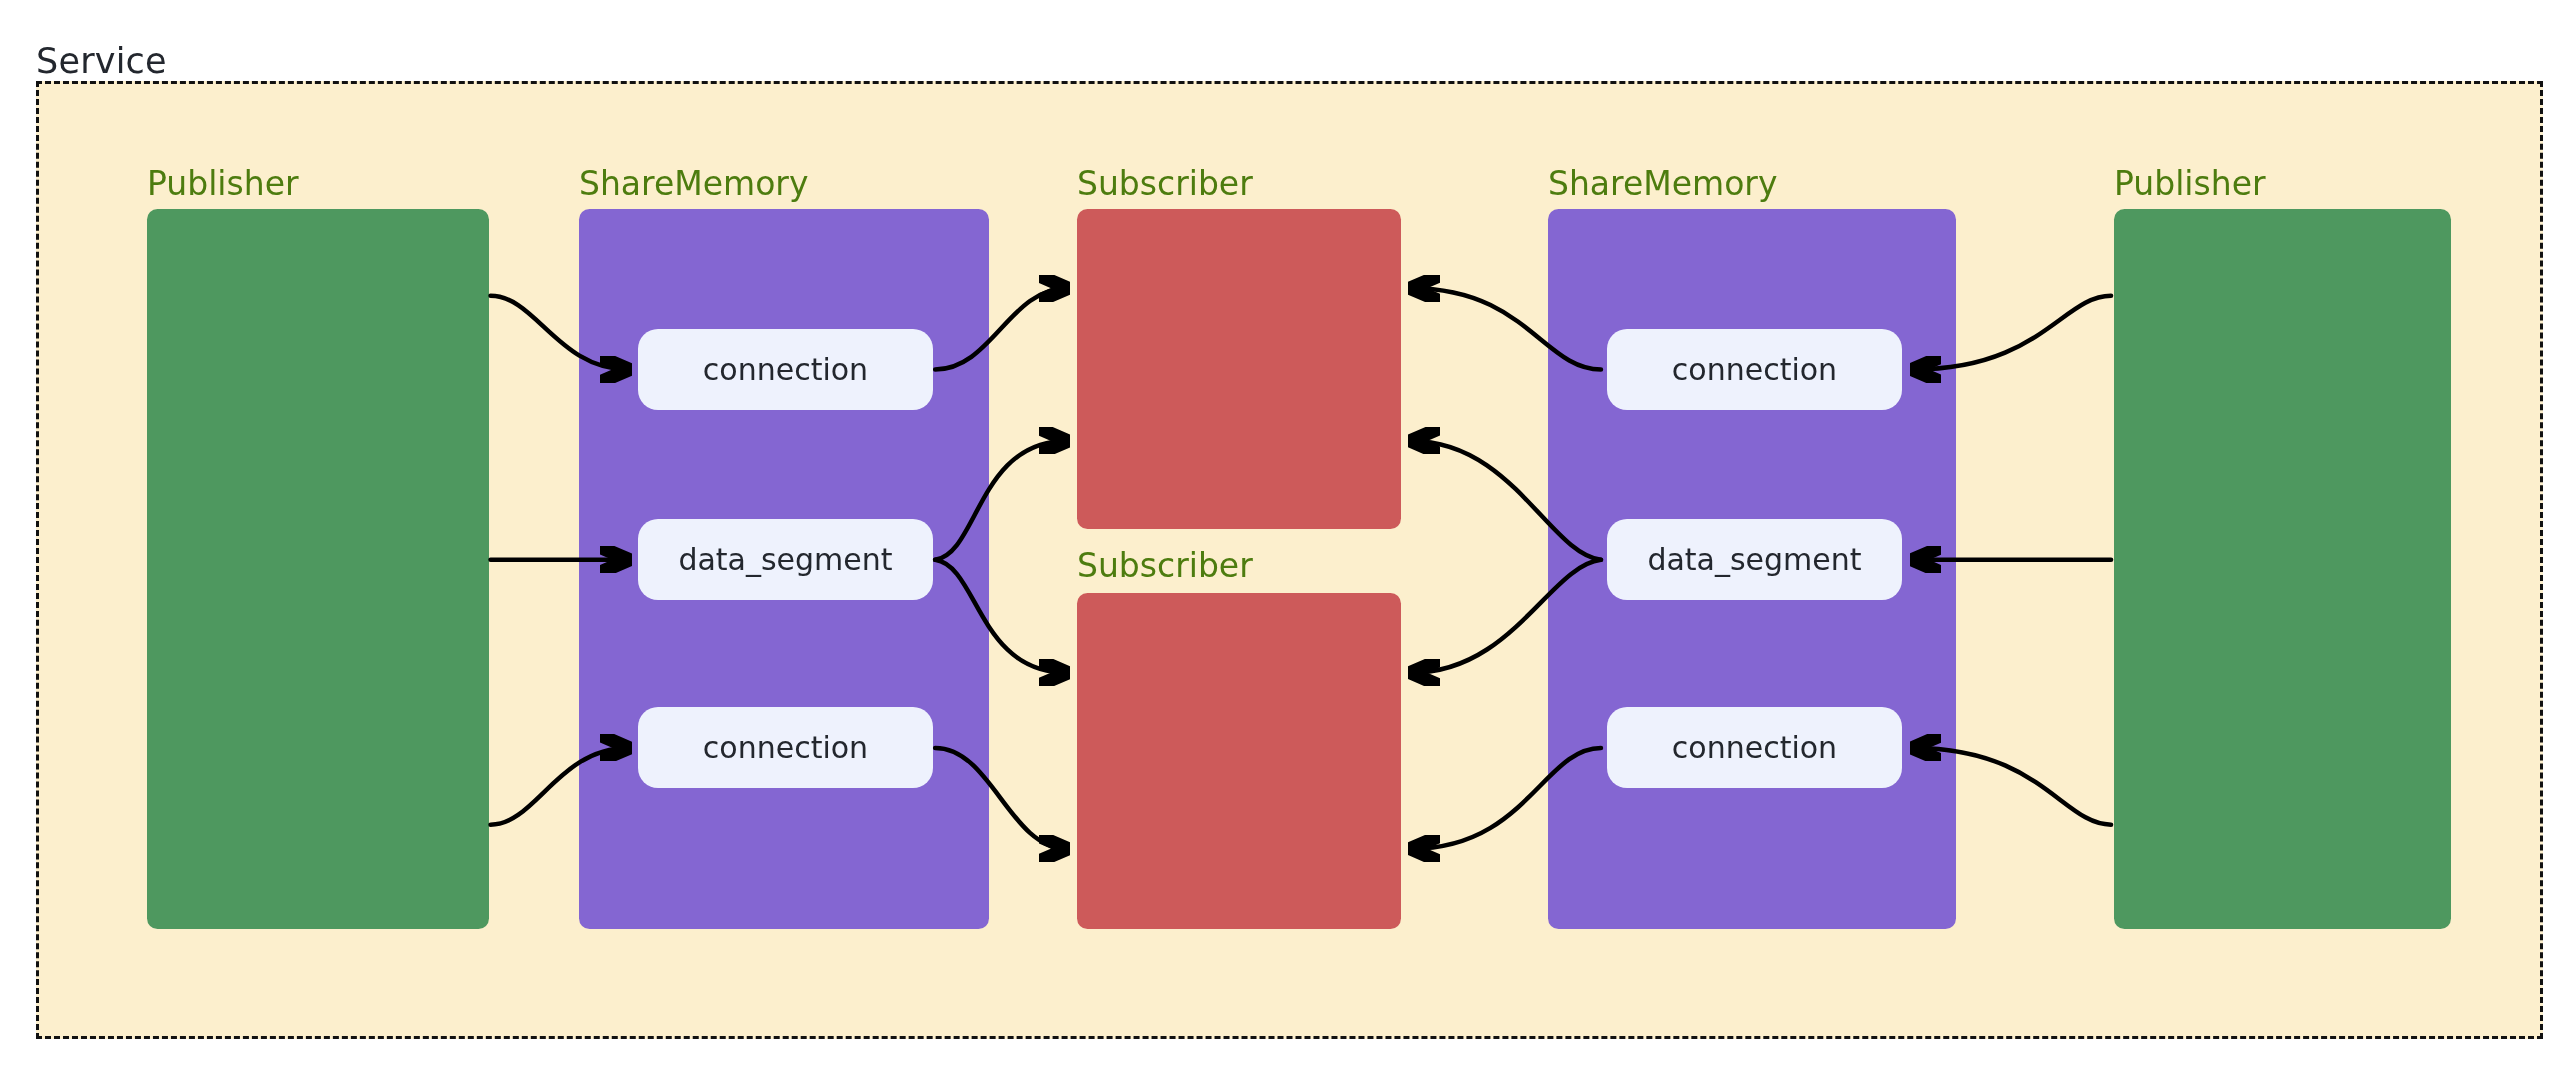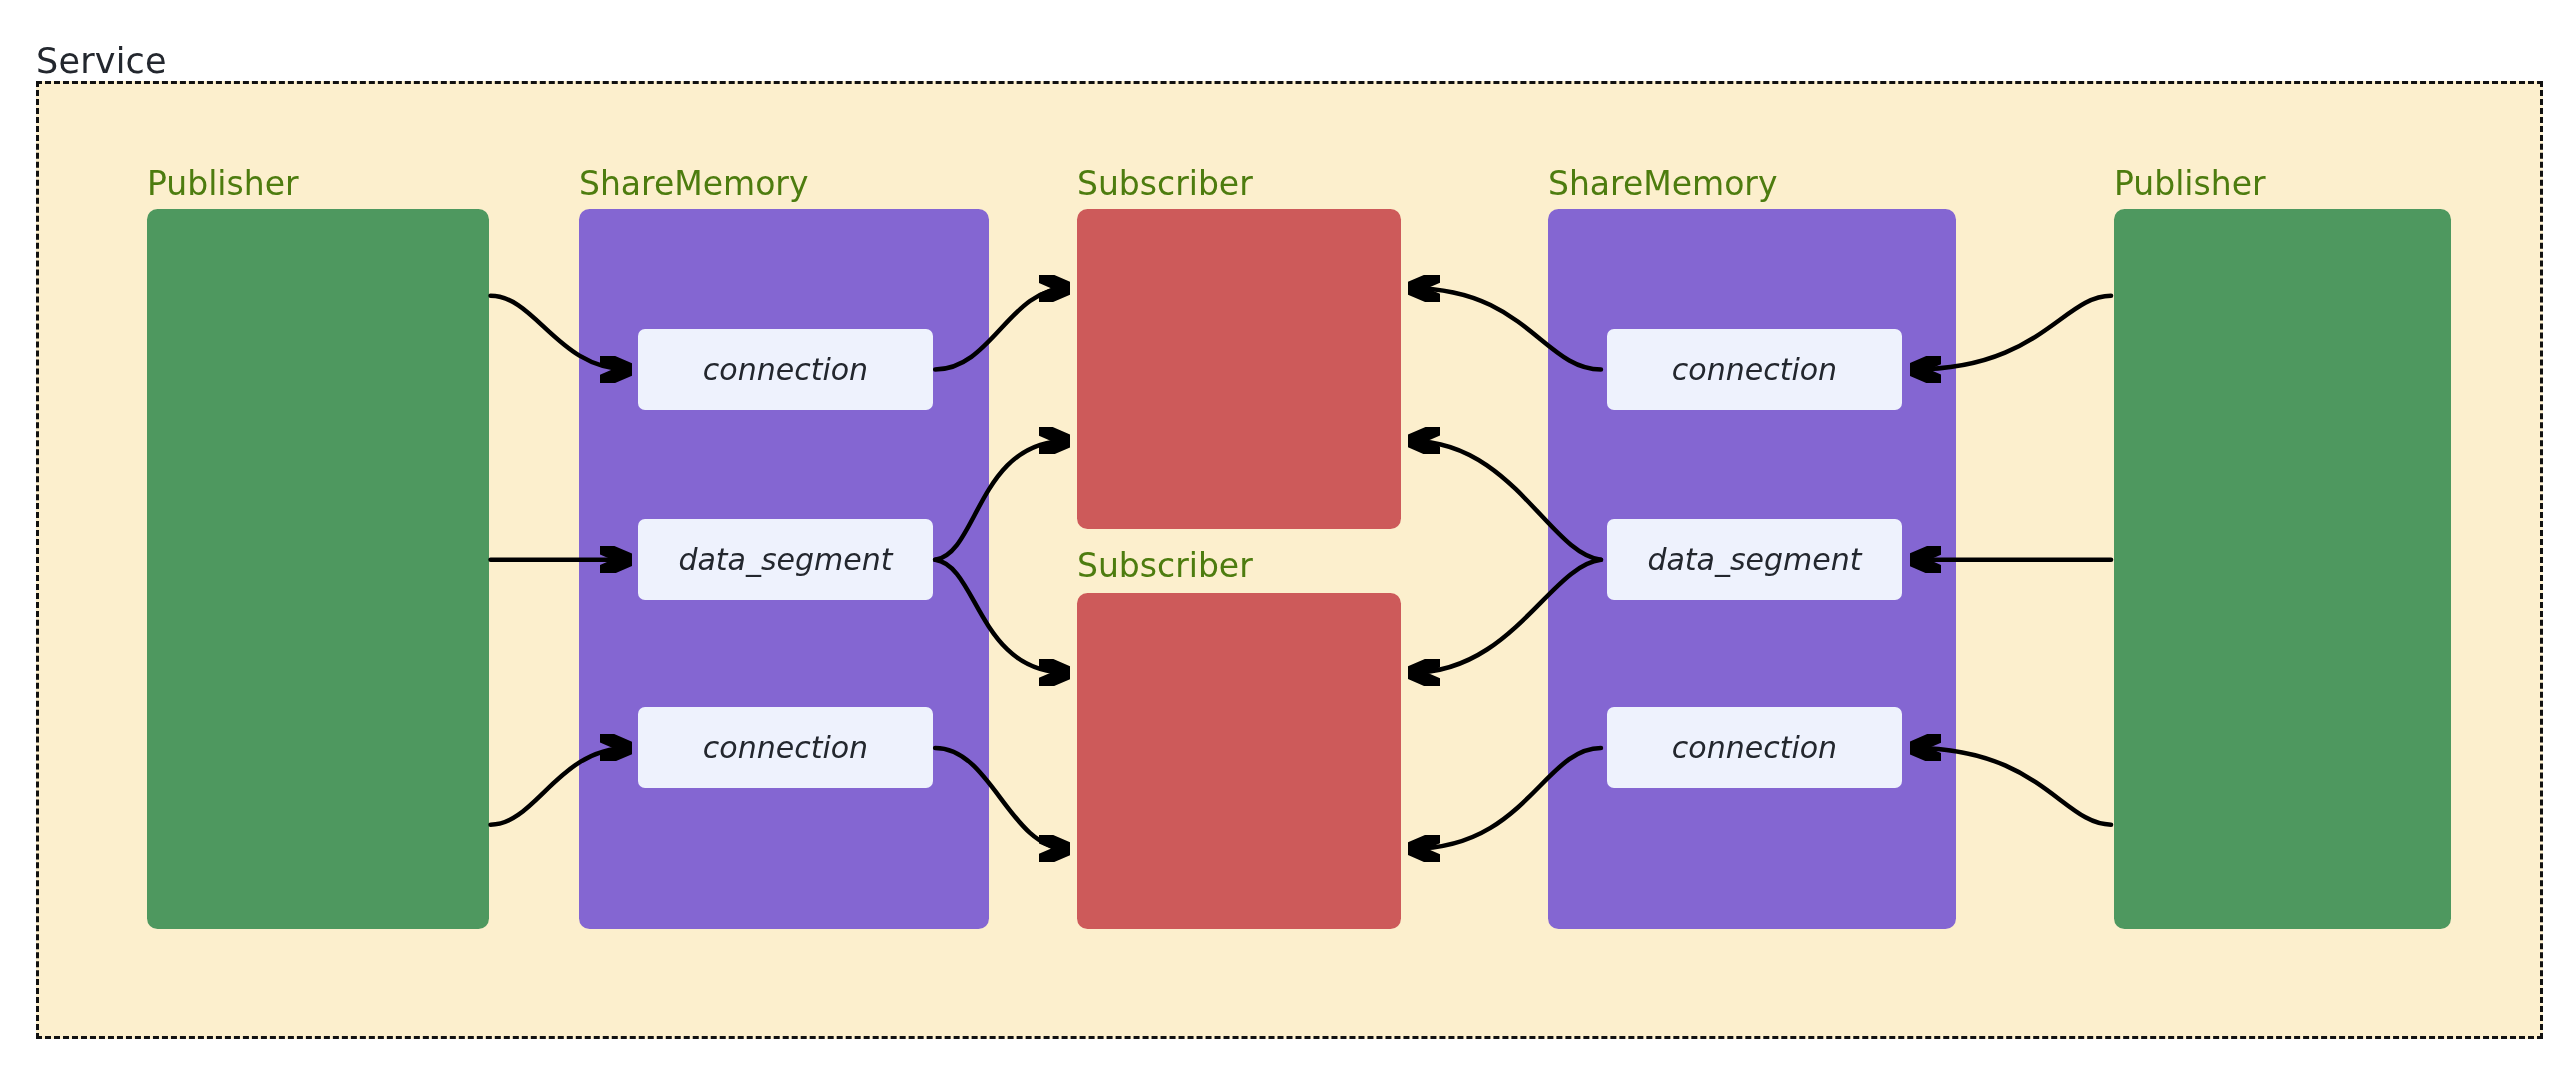--- a/index.html
+++ b/index.html
@@ -30,25 +30,24 @@
   }
 
   .node{
     position:absolute;border-radius:10.5px;box-sizing:border-box;
   }
   .node.green{background:#4e985f;}
   .node.purple{background:#8466d2;}
   .node.red{background:#cd5a5a;}
 
   .inner{
-    position:absolute;background:#eef2fd;border-radius:7px;
+    position:absolute;background:#eef2fd;border-radius:20px;
     display:flex;align-items:center;justify-content:center;
     font-size:30px;color:#23272e;white-space:nowrap;
     box-sizing:border-box;
-    font-style:italic;
   }
 
   #arrows{position:absolute;left:0;top:0;width:2576px;height:1073px;pointer-events:none;}
   #arrows path{fill:none;stroke:#000000;stroke-width:6;stroke-linecap:round;}
 </style>
 </head>
 <body>
 
 <div id="stage">
 

